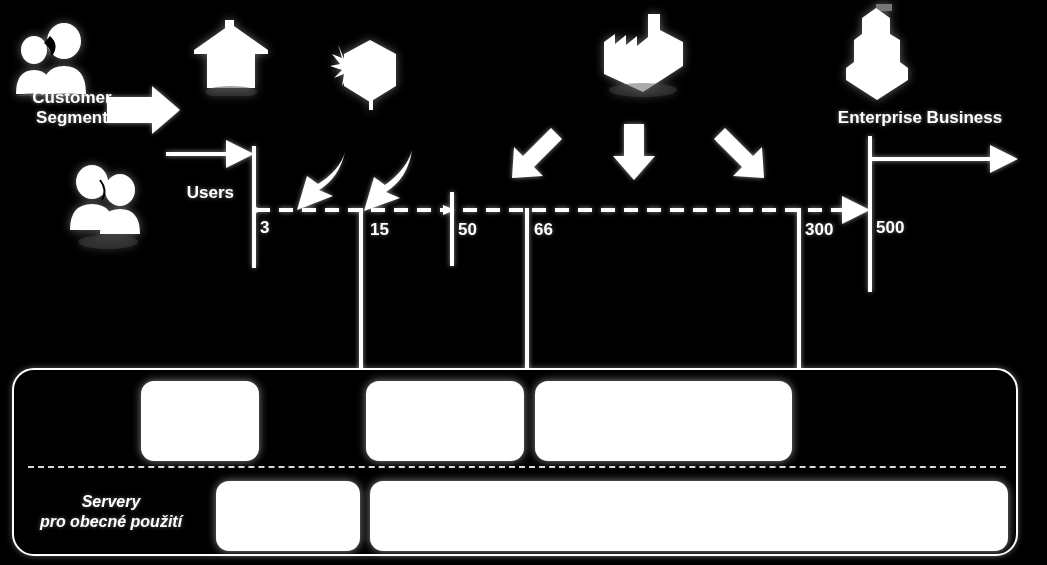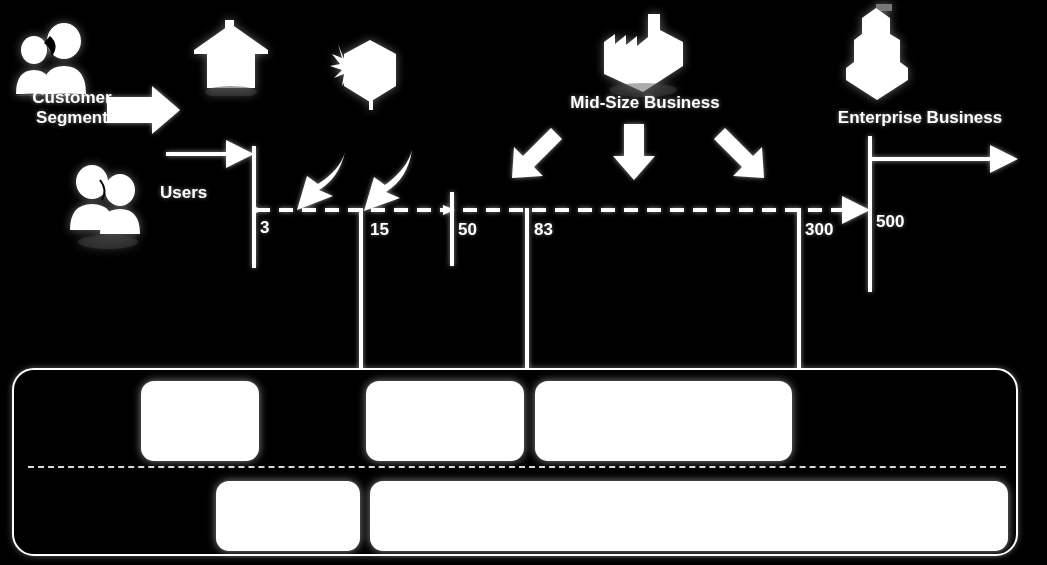--- a/index.html
+++ b/index.html
@@ -26,21 +26,21 @@
   }
   .icon { position:absolute; }
   .icon svg { display:block; filter: drop-shadow(0 0 5px rgba(255,255,255,.40)); }
 
   
   #lbl-customer-segment { left:8px;  top:88px;  width:128px; font-size:17px; }
   #lbl-consumer         { left:172px; top:94px; width:128px; font-size:17px; }
   #lbl-small-business   { left:318px; top:112px; width:122px; font-size:17px; }
   #lbl-midsize-business { left:550px; top:93px;  width:190px; font-size:17px; }
   #lbl-enterprise       { left:818px; top:108px; width:204px; font-size:17px; }
-  #lbl-users            { left:160px; top:183px; width:74px;  font-size:17px; text-align:left;}
+  #lbl-users            { left:160px; top:183px; width:74px;  font-size:17px; text-align:right;}
 
   
   #axis-layer { position:absolute; left:0; top:0; width:1047px; height:565px; }
 
   .tick-num {
     position:absolute;
     font-size:17px; font-weight:bold; color:#fff;
     text-shadow:0 0 4px rgba(255,255,255,.4);
   }
 
@@ -119,21 +119,20 @@
 
   <div class="icon" style="left:838px; top:2px;">
     <svg width="78" height="104" viewBox="0 0 78 104">
       <rect x="38" y="2" width="16" height="7" fill="#777"></rect>
       <path d="M24 16 L38 6 L52 16 L52 32 L62 38 L62 60 L70 66 L70 78 L39 98 L8 78 L8 66 L16 60 L16 38 L24 32 Z" fill="#fff"></path>
     </svg>
   </div>
 
   <div class="lbl" id="lbl-customer-segment">Customer
 Segment</div>
-  <div class="lbl" id="lbl-midsize-business">Mid-Size Business</div>
   <div class="lbl" id="lbl-enterprise">Enterprise Business</div>
   <div class="lbl" id="lbl-users">Users</div>
 
   <svg id="axis-layer" viewBox="0 0 1047 565">
     <defs>
       <marker id="ah" markerWidth="7" markerHeight="7" refX="5.5" refY="3.5" orient="auto">
         <path d="M0,0 L7,3.5 L0,7 Z" fill="#fff"></path>
       </marker>
       <filter id="gl" x="-60%" y="-60%" width="220%" height="220%">
         <feDropShadow dx="0" dy="0" stdDeviation="2.4" flood-color="#ffffff" flood-opacity="0.55"></feDropShadow>
@@ -167,28 +166,30 @@
 
       <path d="M551 128 L523 156 L514 147 L512 178 L543 176 L534 167 L562 139 Z" fill="#fff"></path>
       <path d="M624 124 L644 124 L644 156 L655 156 L634 180 L613 156 L624 156 Z" fill="#fff"></path>
       <path d="M725 128 L753 156 L762 147 L764 178 L733 176 L742 167 L714 139 Z" fill="#fff"></path>
     </g>
   </svg>
 
   <div class="tick-num" style="left:260px; top:218px;">3</div>
   <div class="tick-num" style="left:370px; top:220px;">15</div>
   <div class="tick-num" style="left:458px; top:220px;">50</div>
-  <div class="tick-num" style="left:534px; top:220px;">83</div>
+  <div class="tick-num" style="left:534px; top:220px;">66</div>
   <div class="tick-num" style="left:805px; top:220px;">300</div>
-  <div class="tick-num" style="left:876px; top:212px;">500</div>
+  <div class="tick-num" style="left:876px; top:218px;">500</div>
 
   <div id="bottom-panel">
     <div id="panel-divider"></div>
   </div>
 
+  <div class="row-label" id="row-label-servers">Servery
+pro obecné použití</div>
 
   <div class="prod-box" style="left:141px; top:381px; width:118px; height:80px;"></div>
   <div class="prod-box" style="left:366px; top:381px; width:158px; height:80px;"></div>
   <div class="prod-box" style="left:535px; top:381px; width:257px; height:80px;"></div>
 
   <div class="prod-box" style="left:216px; top:481px; width:144px; height:70px;"></div>
   <div class="prod-box" style="left:370px; top:481px; width:638px; height:70px;"></div>
 
   <div class="icon" style="left:62px; top:160px;">
     <svg width="92" height="92" viewBox="0 0 92 92">

